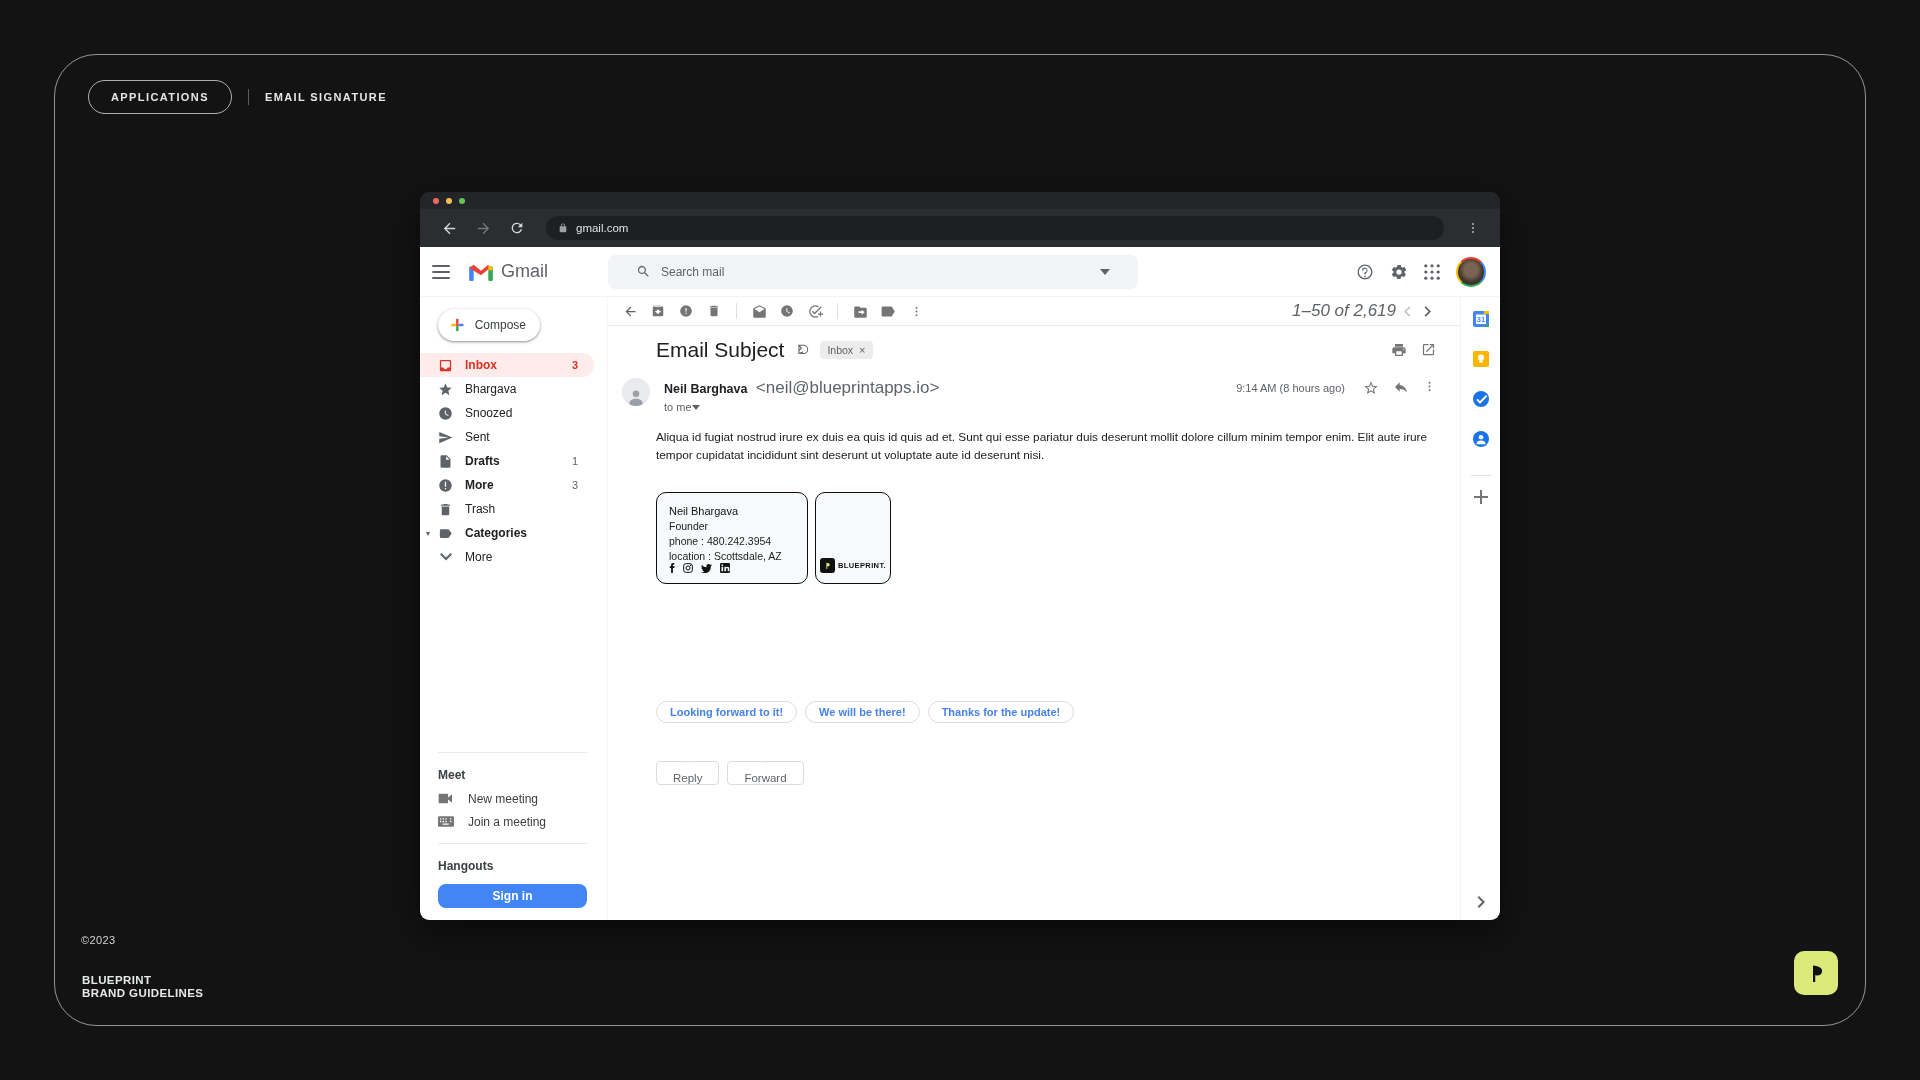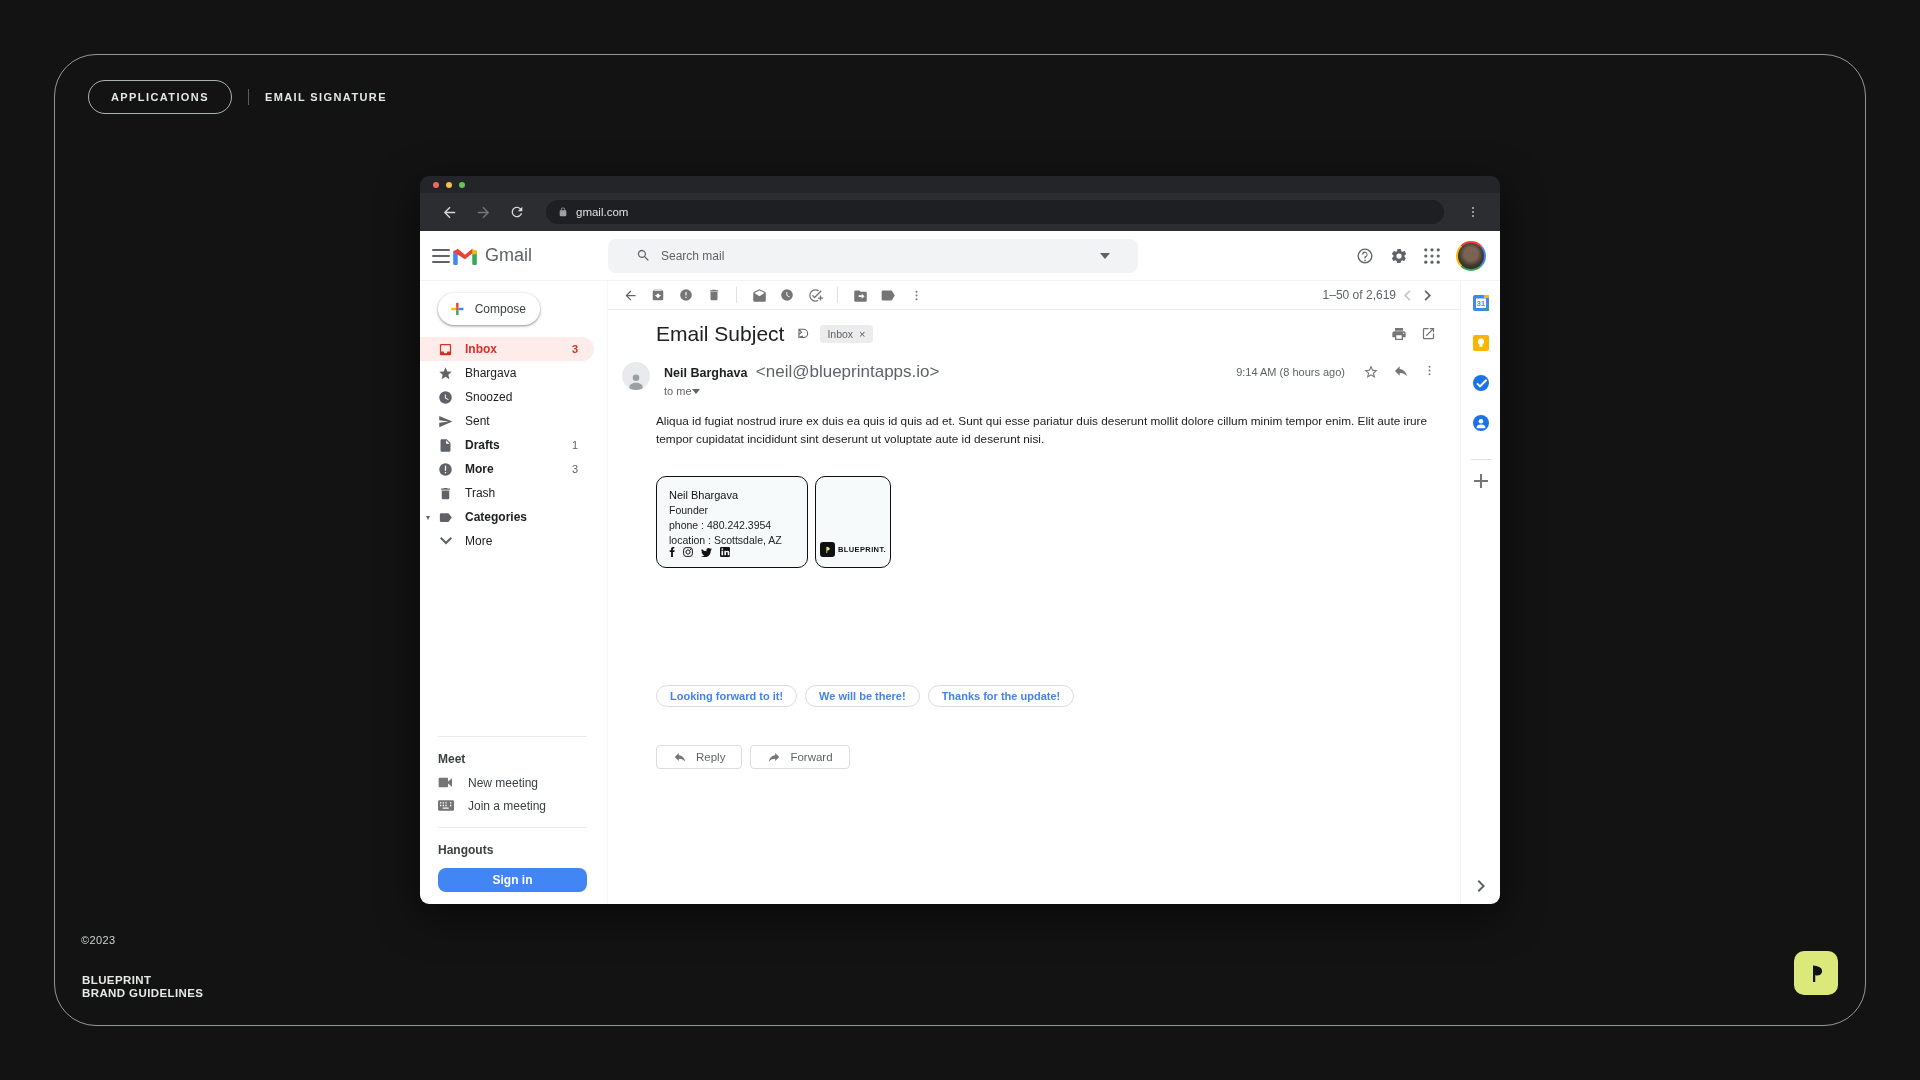--- a/index.html
+++ b/index.html
@@ -15,34 +15,34 @@
                 color:#e3e8e5; font-size:11px; font-weight:700; letter-spacing:1.4px; }
   .slide-title { color:#e3e8e5; font-size:11px; font-weight:700; letter-spacing:1.4px; }
   .badge-divider { width:1px; height:16px; background:rgba(198,207,201,.4); }
   .copyright { position:absolute; left:81px; top:934px; color:#cfd5d1; font-size:11px; letter-spacing:.4px; }
   .brand-foot { position:absolute; left:82px; top:974px; color:#e6eae7; font-size:11.5px;
                 font-weight:700; letter-spacing:.4px; line-height:1.15; }
   .foot-logo { position:absolute; left:1794px; top:951px; width:44px; height:44px;
                background:#dbe97b; border-radius:10px; display:flex; align-items:center; justify-content:center; }
 
   
-  .browser { position:absolute; left:420px; top:176px; width:1080px; height:728px;
+  .browser { position:absolute; left:420px; top:192px; width:1080px; height:728px;
              border-radius:9px; overflow:hidden; box-shadow:0 12px 40px rgba(0,0,0,.55); display:flex; flex-direction:column; }
   .titlebar { height:17px; background:#232528; display:flex; align-items:center; padding-left:13px; gap:7px; flex:0 0 auto; }
   .dot { width:6px; height:6px; border-radius:50%; }
   .toolbar { height:38px; background:#2b2d31; display:flex; align-items:center; padding:0 12px 0 14px; gap:4px; flex:0 0 auto; }
   .nav-ic { width:30px; height:28px; display:flex; align-items:center; justify-content:center; }
   .urlbar { flex:1; height:24px; margin:0 10px 0 10px; background:#1d1f22; border-radius:12px;
             display:flex; align-items:center; padding:0 12px; gap:8px; }
   .url-text { color:#dfe1e5; font-size:11.5px; }
 
   
   .gmail { flex:1; background:#ffffff; display:flex; flex-direction:column; border-radius:0 0 6px 6px; }
   .g-header { height:50px; flex:0 0 auto; display:flex; align-items:center; padding:0 14px 0 0; border-bottom:1px solid #f1f3f4; }
-  .g-header-left { width:188px; flex:0 0 auto; display:flex; align-items:center; padding-left:12px; gap:2px; }
+  .g-header-left { width:188px; flex:0 0 auto; display:flex; align-items:center; padding-left:12px; gap:18px; }
   .gmail-word { font-size:18px; color:#5f6368; }
   .searchbar { width:530px; height:34px; background:#f1f3f4; border-radius:8px; display:flex; align-items:center; padding:0 28px; gap:10px; }
   .searchbar input { border:none; outline:none; background:transparent; flex:1; font-size:12px; color:#202124;
                      font-family:"Liberation Sans","DejaVu Sans",sans-serif; }
   .searchbar input::placeholder { color:#5f6368; }
   .g-header-icons { margin-left:auto; display:flex; align-items:center; gap:16px; }
   .avatar-ring { width:30px; height:30px; border-radius:50%; padding:2px;
                  background:conic-gradient(from -45deg,#ea4335 0 25%,#4285f4 0 50%,#34a853 0 75%,#fbbc04 0 100%); }
   .avatar-face { width:100%; height:100%; border-radius:50%;
                  background:radial-gradient(circle at 50% 42%,#7a6353 0 34%,#41382f 60%,#26221f 100%); }
@@ -68,21 +68,21 @@
   .side-title { font-size:12px; font-weight:700; color:#3c4043; height:24px; display:flex; align-items:center; }
   .side-item { height:23px; display:flex; align-items:center; gap:14px; font-size:12px; color:#3c4043; }
   .signin { margin-top:6px; height:24px; width:100%; background:#4285f4; border:none; border-radius:8px;
             color:#fff; font-size:12px; font-weight:700; font-family:"Liberation Sans",sans-serif; }
 
   
   .g-main { flex:1; display:flex; flex-direction:column; min-width:0; }
   .m-toolbar { height:29px; display:flex; align-items:center; padding:0 24px 0 8px; border-bottom:1px solid #ebebeb; }
   .tb-ic { width:28px; height:24px; display:flex; align-items:center; justify-content:center; }
   .tb-div { width:1px; height:16px; background:#e0e0e0; margin:0 8px; }
-  .pagination { margin-left:auto; display:flex; align-items:center; gap:2px; font-size:12px; color:#5f6368; }
+  .pagination { margin-left:auto; display:flex; align-items:center; gap:2px; font-size:17px; color:#5f6368;font-style:italic; }
   .pag-ch { width:18px; height:18px; display:flex; align-items:center; justify-content:center; }
 
   .subject-row { margin:12px 24px 0 48px; display:flex; align-items:center; }
   .subject { font-size:21px; color:#202124; }
   .chip-label { margin-left:10px; background:#ececec; border-radius:4px; padding:3px 7px; font-size:10.5px; color:#5f6368;
                 display:flex; align-items:center; gap:6px; }
   .subject-icons { margin-left:auto; display:flex; gap:14px; }
 
   .sender-row { margin:16px 24px 0 14px; display:flex; }
   .sender-av { width:28px; height:28px; border-radius:50%; background:#e8eaed; display:flex; align-items:flex-end; justify-content:center; overflow:hidden; }
@@ -107,21 +107,21 @@
   .sig-brand-txt { font-size:7.5px; font-weight:700; letter-spacing:.4px; color:#101010; }
 
   .chips-row { margin:74px 0 0 48px; display:flex; gap:8px; }
   .smart-chip { height:22px; border:1px solid #dadce0; border-radius:14px; background:#fff; padding:0 13px;
                 display:flex; align-items:center; font-size:11px; font-weight:700; color:#4683ea;
                 font-family:"Liberation Sans",sans-serif;margin-top:43px; }
 
   .rf-row { margin:38px 0 0 48px; display:flex; gap:8px; }
   .rf-btn { height:24px; border:1px solid #dadce0; border-radius:4px; background:#fff; padding:0 16px;
             display:flex; align-items:center; gap:9px; font-size:11.5px; color:#5f6368;
-            font-family:"Liberation Sans",sans-serif; }
+            font-family:"Liberation Sans",sans-serif;flex-direction:column; }
 
   
   .g-rail { width:40px; flex:0 0 auto; border-left:1px solid #f1f3f4; display:flex; flex-direction:column; align-items:center;
             padding-top:14px; position:relative; }
   .rail-ic { width:16px; height:16px; margin-bottom:24px; }
   .rail-hr { width:20px; height:1px; background:#e0e0e0; margin:4px 0 14px 0; }
   .rail-chevron { position:absolute; bottom:12px; left:0; right:0; display:flex; justify-content:center; }
 
   svg { display:block; }
 </style>

